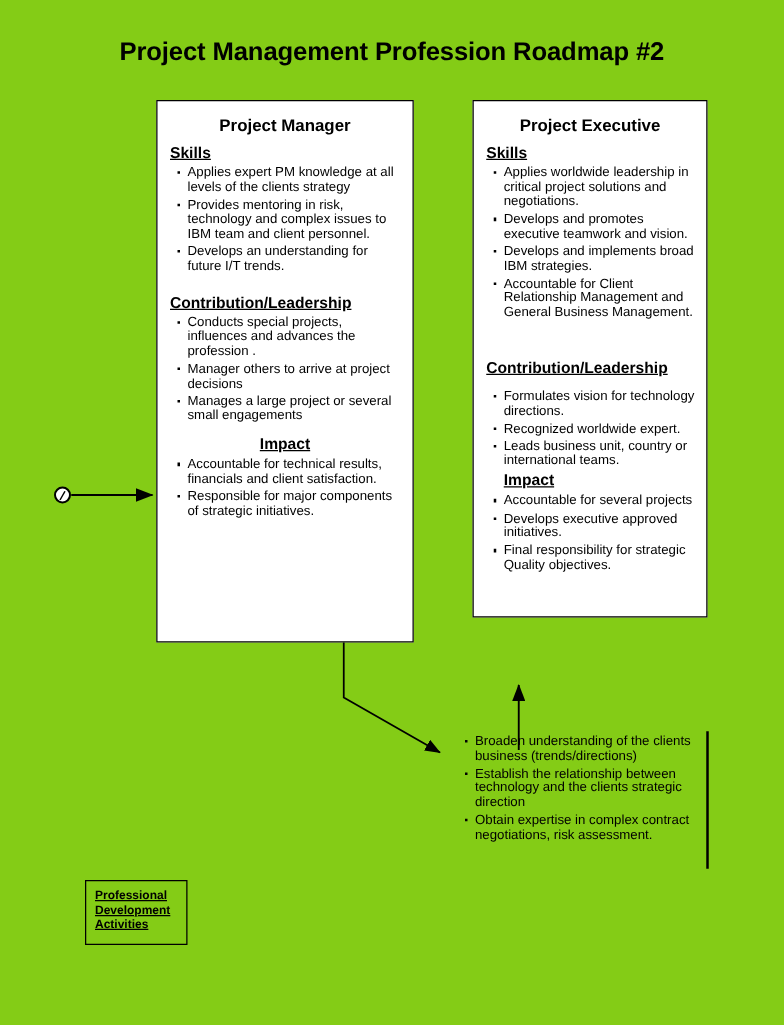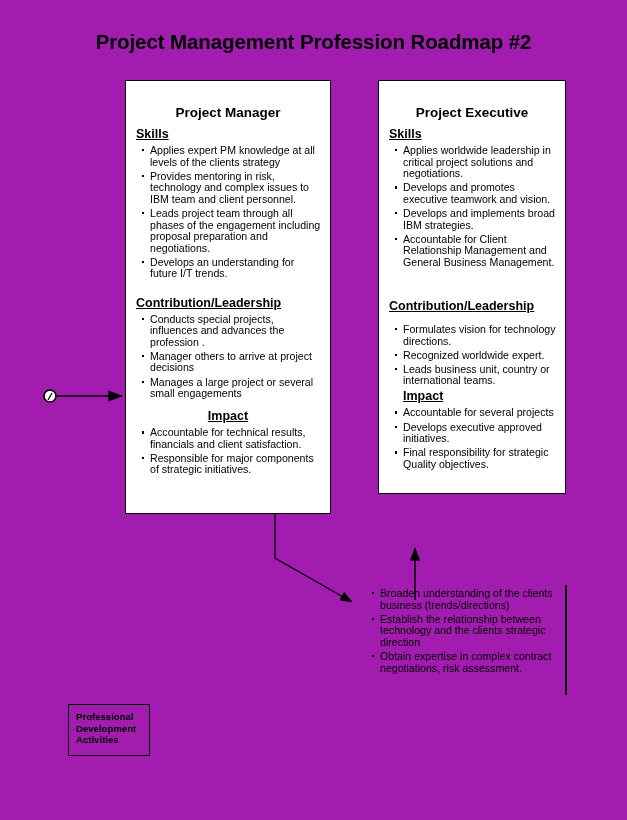--- a/index.html
+++ b/index.html
@@ -10,21 +10,21 @@
   }
   body {
     font-family: "Liberation Sans", sans-serif;
     color: #000000;
   }
   #page {
     position: relative;
     width: 627px;
     height: 820px;
     overflow: hidden;
-    background: #a21caf;
+    background: #84cc16;
   }
 
   
   #title {
     position: absolute;
     left: 0;
     top: 30px;
     width: 627px;
     text-align: center;
     font-size: 20.5px;
@@ -50,21 +50,21 @@
     left: 378px;
     top: 80px;
     width: 188px;
     height: 414px;
   }
 
   .role-title {
     text-align: center;
     font-size: 13.5px;
     font-weight: bold;
-    margin-top: 24px;
+    margin-top: 12px;
     margin-bottom: 7px;
   }
 
   .section-head {
     font-size: 12.5px;
     font-weight: bold;
     text-decoration: underline;
     margin-left: 10px;
     margin-bottom: 4px;
   }
@@ -125,20 +125,21 @@
 
   
   #pd-box {
     position: absolute;
     left: 68px;
     top: 704px;
     width: 82px;
     height: 52px;
     border: 1.8px solid #000;
     box-sizing: border-box;
+    text-decoration: underline;
   }
   #pd-box .pd-text {
     font-size: 9.6px;
     line-height: 11.5px;
     font-weight: bold;
     padding: 6px 0 0 7px;
     white-space: pre-line;
   }
 
   
@@ -158,21 +159,20 @@
 
   <div id="title">Project Management Profession Roadmap #2</div>
 
   <div class="role-box" id="pm-box">
     <div class="role-title">Project Manager</div>
 
     <div class="section-head">Skills</div>
     <ul class="bullets">
       <li>Applies expert PM knowledge at all levels of the clients strategy</li>
       <li>Provides mentoring in risk, technology and complex issues to IBM team and client personnel.</li>
-      <li>Leads project team through all phases of the engagement including proposal preparation and negotiations.</li>
       <li>Develops an understanding for future I/T trends.</li>
     </ul>
 
     <div class="gap-md"></div>
     <div class="section-head">Contribution/Leadership</div>
     <ul class="bullets">
       <li>Conducts special projects, influences and advances the profession .</li>
       <li>Manager others to arrive at project decisions</li>
       <li>Manages a large project or several small engagements</li>
     </ul>

